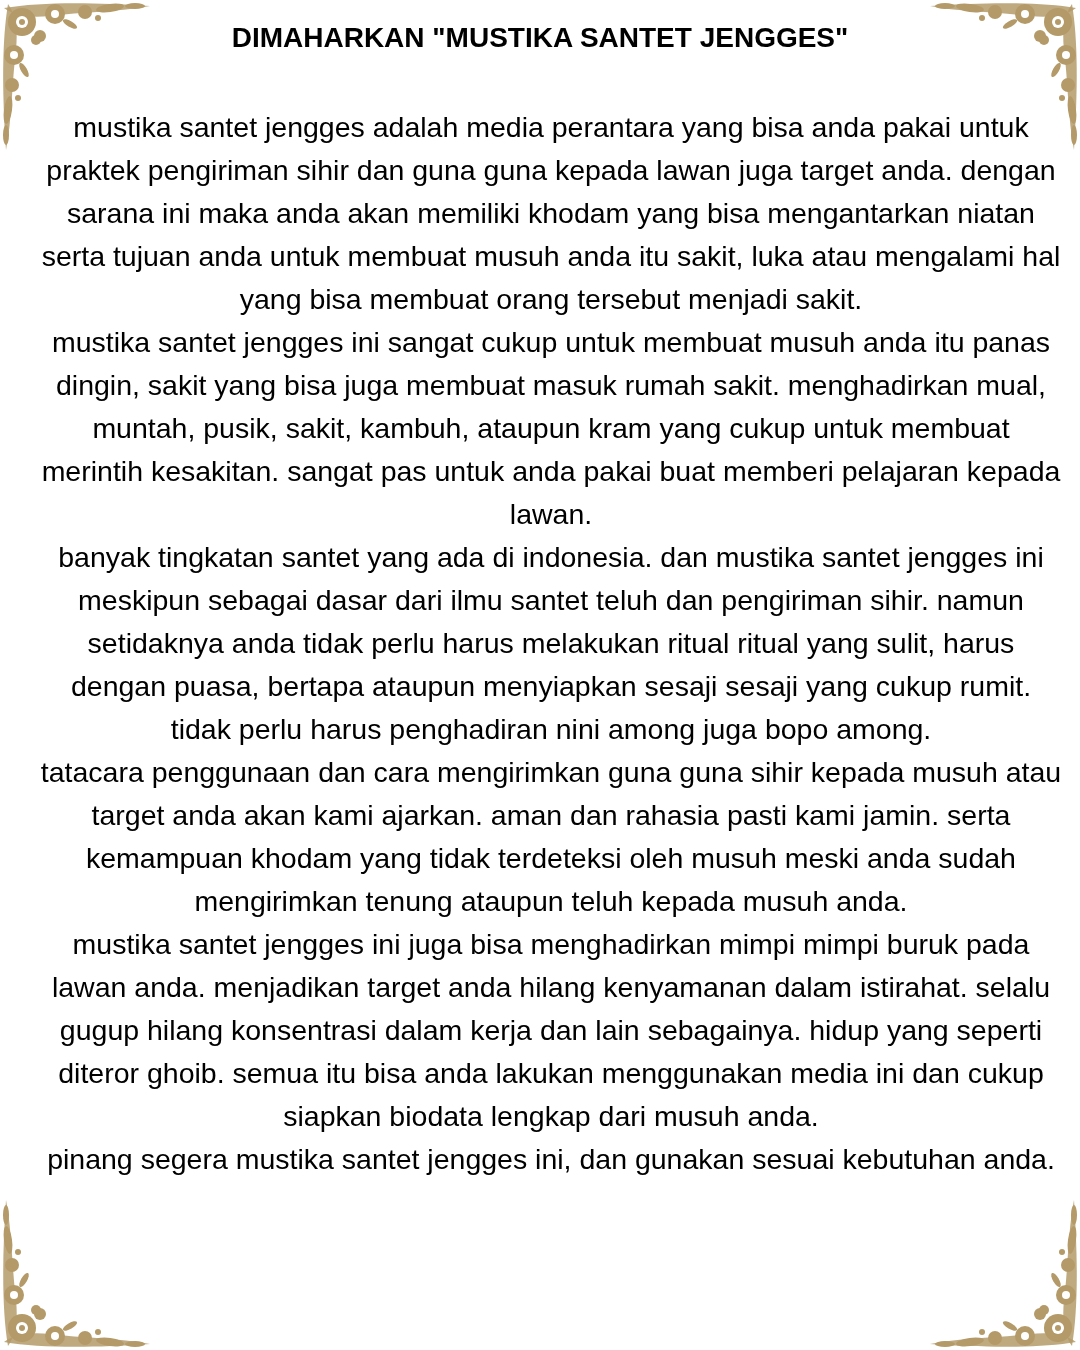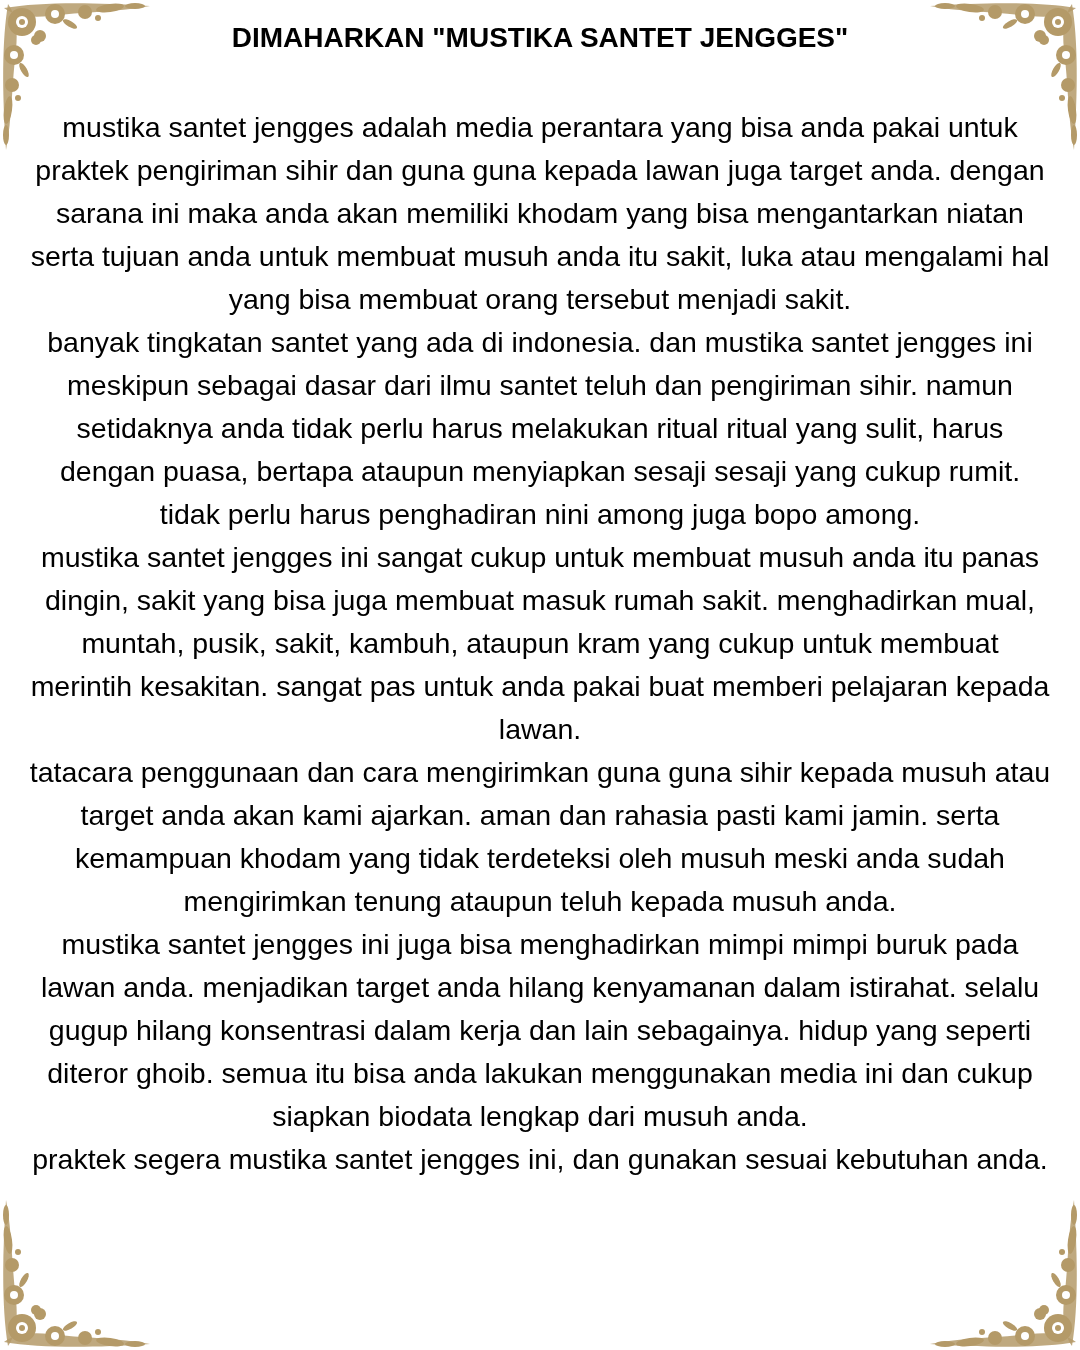--- a/index.html
+++ b/index.html
@@ -10,21 +10,21 @@
   .corner { position: absolute; width: 155px; height: 155px; }
   .corner.tl { left: 0; top: 0; }
   .corner.tr { right: 0; top: 0; transform: scaleX(-1); }
   .corner.bl { left: 0; bottom: 0; transform: scaleY(-1); }
   .corner.br { right: 0; bottom: 0; transform: scale(-1,-1); }
   .title {
     position: absolute; top: 22px; left: 0; width: 1080px; text-align: center;
     font-weight: bold; font-size: 28px; letter-spacing: 0px;
   }
   .content {
-    position: absolute; top: 106px; left: 28px; width: 1024px; text-align: center;
+    position: absolute; top: 106px; left: 39px; width: 1024px; text-align: center;
     font-size: 28.5px; line-height: 43px;
   }
   .content p { margin: 0; }
 </style>
 </head>
 <body>
 
 <svg width="0" height="0" style="position:absolute">
   <defs>
     <g id="ornament" fill="#b49a68">
@@ -67,18 +67,18 @@
     <use href="#ornament"></use>
   </svg>
 <svg class="corner br" viewBox="0 0 155 155">
     <use href="#ornament"></use>
   </svg>
 
 <div class="title">DIMAHARKAN "MUSTIKA SANTET JENGGES"</div>
 
 <div class="content">
   <p>mustika santet jengges adalah media perantara yang bisa anda pakai untuk praktek pengiriman sihir dan guna guna kepada lawan juga target anda. dengan sarana ini maka anda akan memiliki khodam yang bisa mengantarkan niatan serta tujuan anda untuk membuat musuh anda itu sakit, luka atau mengalami hal yang bisa membuat orang tersebut menjadi sakit.</p>
+  <p>mustika santet jengges ini sangat cukup untuk membuat musuh anda itu panas dingin, sakit yang bisa juga membuat masuk rumah sakit. menghadirkan mual, muntah, pusik, sakit, kambuh, ataupun kram yang cukup untuk membuat merintih kesakitan. sangat pas untuk anda pakai buat memberi pelajaran kepada lawan.</p>
   <p>banyak tingkatan santet yang ada di indonesia. dan mustika santet jengges ini meskipun sebagai dasar dari ilmu santet teluh dan pengiriman sihir. namun setidaknya anda tidak perlu harus melakukan ritual ritual yang sulit, harus dengan puasa, bertapa ataupun menyiapkan sesaji sesaji yang cukup rumit. tidak perlu harus penghadiran nini among juga bopo among.</p>
-  <p>mustika santet jengges ini sangat cukup untuk membuat musuh anda itu panas dingin, sakit yang bisa juga membuat masuk rumah sakit. menghadirkan mual, muntah, pusik, sakit, kambuh, ataupun kram yang cukup untuk membuat merintih kesakitan. sangat pas untuk anda pakai buat memberi pelajaran kepada lawan.</p>
   <p>tatacara penggunaan dan cara mengirimkan guna guna sihir kepada musuh atau target anda akan kami ajarkan. aman dan rahasia pasti kami jamin. serta kemampuan khodam yang tidak terdeteksi oleh musuh meski anda sudah mengirimkan tenung ataupun teluh kepada musuh anda.</p>
   <p>mustika santet jengges ini juga bisa menghadirkan mimpi mimpi buruk pada lawan anda. menjadikan target anda hilang kenyamanan dalam istirahat. selalu gugup hilang konsentrasi dalam kerja dan lain sebagainya. hidup yang seperti diteror ghoib. semua itu bisa anda lakukan menggunakan media ini dan cukup siapkan biodata lengkap dari musuh anda.</p>
-  <p>praktek segera mustika santet jengges ini, dan gunakan sesuai kebutuhan anda.</p>
+  <p>pinang segera mustika santet jengges ini, dan gunakan sesuai kebutuhan anda.</p>
 </div>
 
 </body></html>

